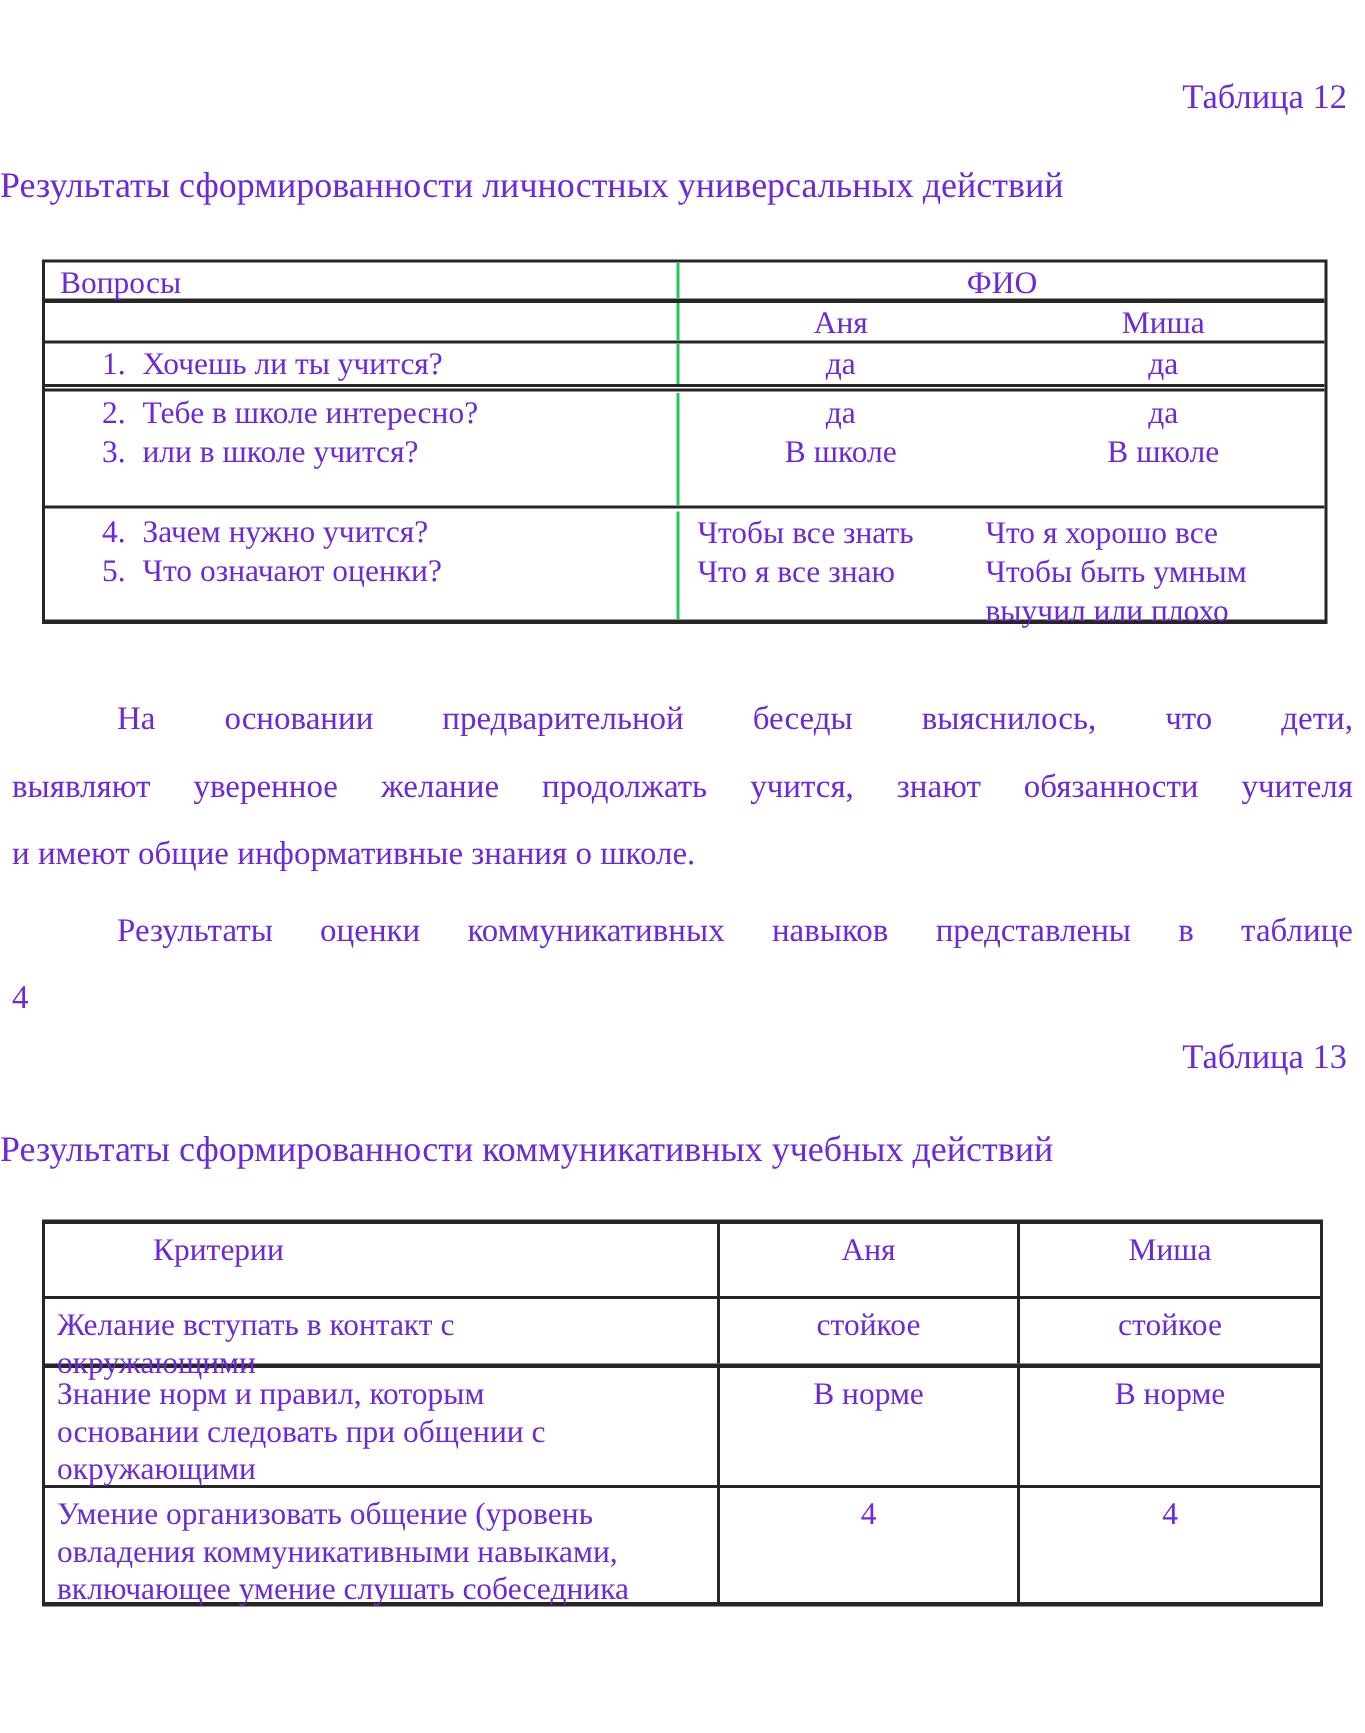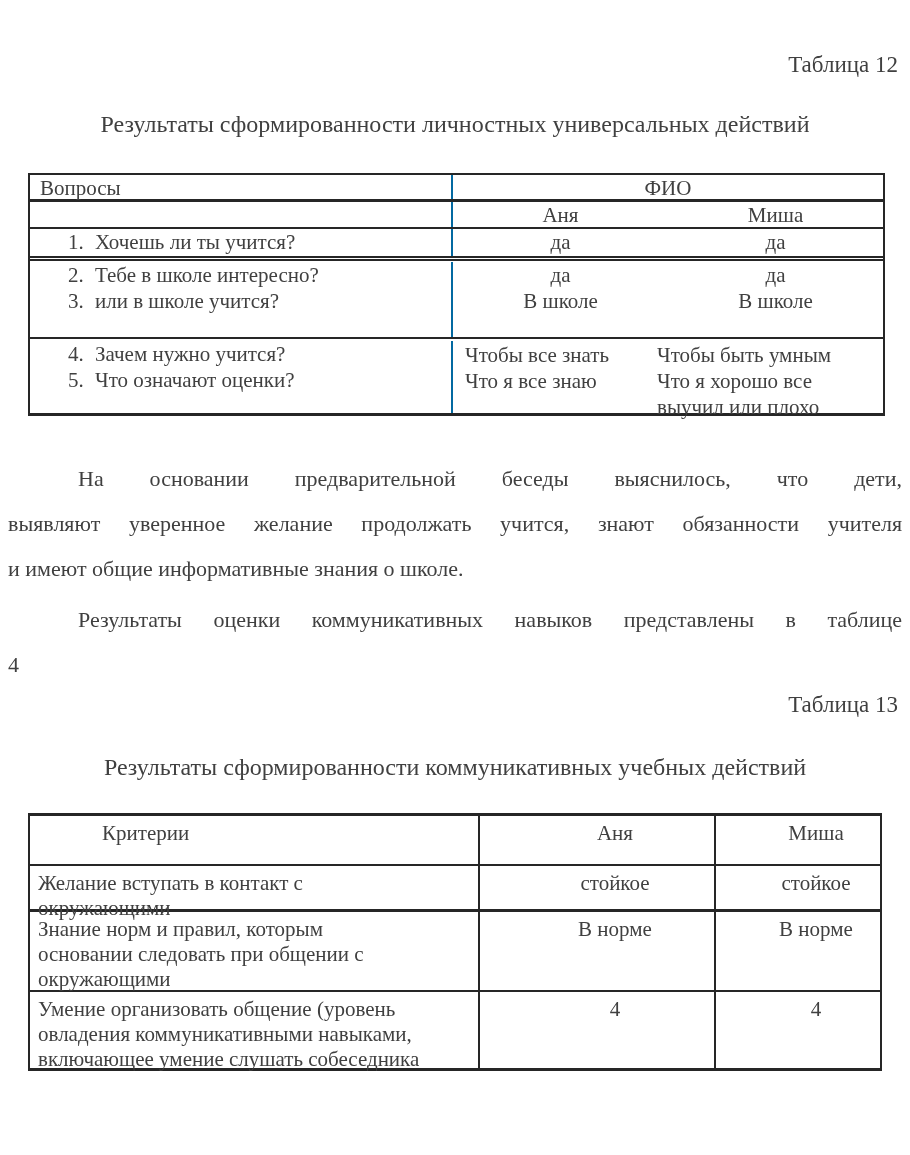--- a/index.html
+++ b/index.html
@@ -1,42 +1,42 @@
 <!DOCTYPE html>
 <html><head>
 <meta charset="utf-8">
 <style>
   html,body { margin:0; padding:0; background:#ffffff; }
   .page {
     position:relative; width:910px; height:1155px; overflow:hidden;
-    background:#ffffff; color:#404040;
+    background:#ffffff; color:#6d28d9;
     font-family:"Liberation Serif","DejaVu Serif",serif;
   }
 
   
   .cap { position:absolute; right:12px; font-size:23px; line-height:26px; }
   .cap1 { top:52px; }
   .cap2 { top:692px; }
-  .doctitle { position:absolute; left:0; width:100%; text-align:center; font-size:24px; line-height:28px; }
+  .doctitle { position:absolute; left:0; width:100%; font-size:24px; line-height:28px; }
   .dt1 { top:110px; }
   .dt2 { top:753px; }
 
   
   .tbl1 {
     position:absolute; left:28px; top:173px; width:857px;
     border:2px solid #262626; border-bottom-width:3px;
     box-sizing:border-box; font-size:21px; line-height:26px;
   }
   .t1row { display:flex; box-sizing:border-box; border-bottom:2px solid #262626; }
   .rA { height:27px; border-bottom-width:3px; }
   .rB { height:27px; }
   .rC { height:32px; border-bottom:5px double #262626; }
   .rD { height:78px; padding-top:1px; }
   .rE { height:74px; border-bottom:none; padding-top:2px; }
-  .t1q { width:423px; box-sizing:border-box; border-right:2px solid #0369a1; }
+  .t1q { width:423px; box-sizing:border-box; border-right:2px solid #22c55e; }
   .t1f { flex:1; box-sizing:border-box; position:relative; }
   .t1q.head { padding-left:10px; }
   .t1f.head { text-align:center; }
   .names { display:flex; }
   .nhalf { width:50%; text-align:center; }
   .qline { position:relative; padding-left:65px; white-space:nowrap; }
   .qnum { position:absolute; left:38px; }
   .ansrow { display:flex; height:100%;border-radius:10px; }
   .ahalf { width:50%; text-align:center; }
   .e1 { position:absolute; left:12px; top:1px; white-space:nowrap; }
@@ -48,21 +48,21 @@
   .jlast { text-align-last:justify; }
   .indent { text-indent:70px; }
   .p2 { margin-top:6px; }
 
   
   .tbl2 {
     position:absolute; left:28px; top:813px; width:854px;
     border:2px solid #262626; border-top-width:3px; border-bottom-width:3px;
     box-sizing:border-box; font-size:21px; line-height:25px;
   }
-  .t2row { display:flex; box-sizing:border-box; border-bottom:2px solid #262626;gap:36px; }
+  .t2row { display:flex; box-sizing:border-box; border-bottom:2px solid #262626; }
   .t2h  { height:50px; }
   .t2r1 { height:46px; border-bottom-width:3px; }
   .t2r2 { height:80px; }
   .t2r3 { height:76px; border-bottom:none; }
   .t2c1 { width:450px; box-sizing:border-box; border-right:2px solid #262626; padding:5px 8px 0 8px; }
   .t2c1.head { padding-left:72px; }
   .t2c2 { width:200px; box-sizing:border-box; border-right:2px solid #262626; text-align:center; padding-top:5px; }
   .t2c3 { flex:1; text-align:center; padding-top:5px; }
   .cline { white-space:nowrap; }
 </style>
@@ -124,22 +124,22 @@
       <div class="t1q">
         <div class="qline"><span class="qnum">4.</span><span>Зачем нужно учится?</span></div>
         <div class="qline"><span class="qnum">5.</span><span>Что означают оценки?</span></div>
       </div>
       <div class="t1f">
         <div class="e1">
           <div>Чтобы все знать</div>
           <div>Что я все знаю</div>
         </div>
         <div class="e2">
+          <div>Что я хорошо все</div>
           <div>Чтобы быть умным</div>
-          <div>Что я хорошо все</div>
           <div>выучил или плохо</div>
         </div>
       </div>
     </div>
   </div>
 
   <div class="paras">
     <div class="p1">
       <div class="pline jlast indent">На основании предварительной беседы выяснилось, что дети,</div>
       <div class="pline jlast">выявляют уверенное желание продолжать учится, знают обязанности учителя</div>

